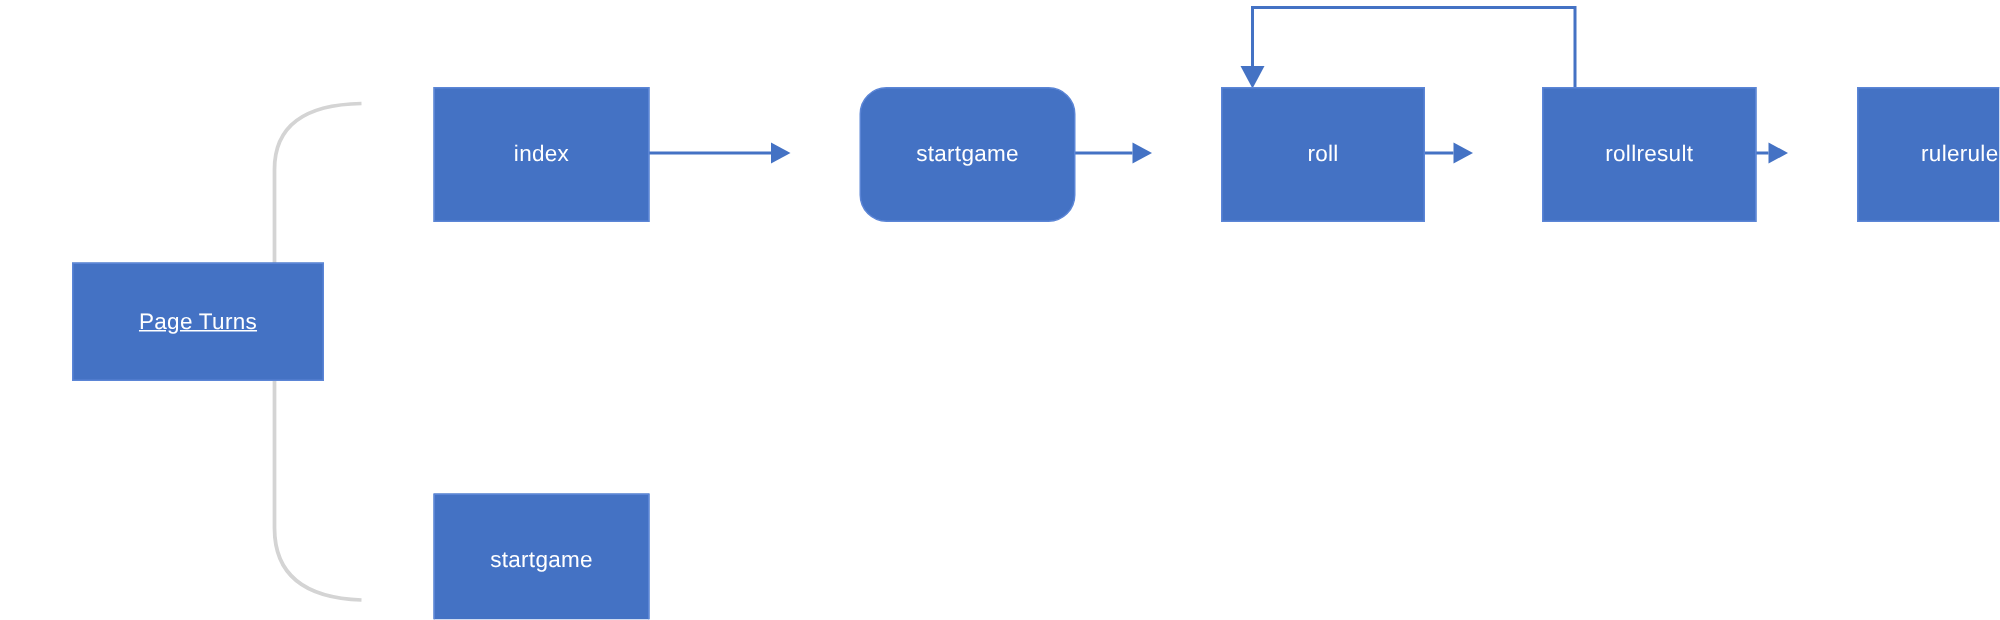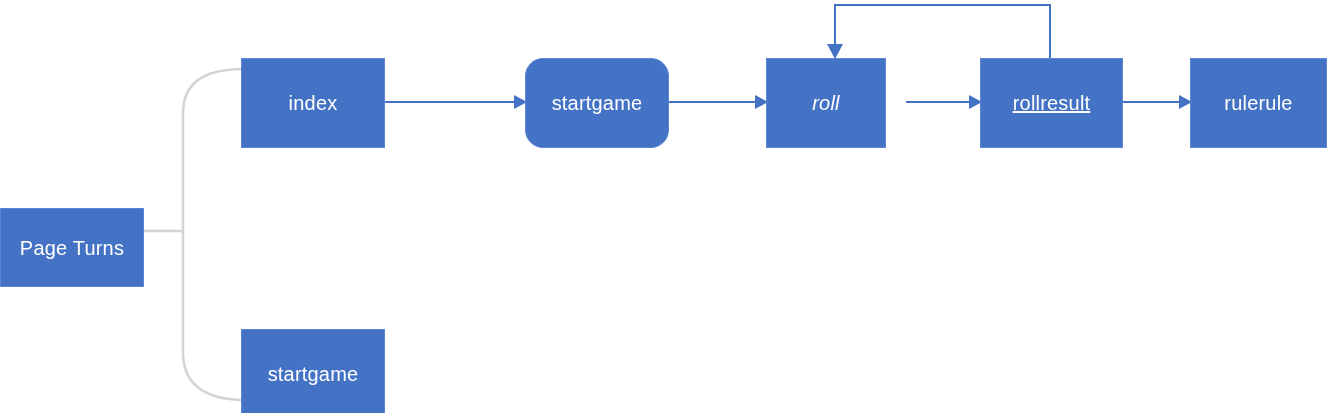--- a/index.html
+++ b/index.html
@@ -17,26 +17,27 @@
   }
   .node {
     position: absolute;
     background: #4472C4;
     border: 1px solid #5B85D6;
     box-sizing: border-box;
     display: flex;
     align-items: center;
     justify-content: center;
     color: #ffffff;
-    font-size: 20px;
+    font-size: 15px;
     font-weight: 400;
     letter-spacing: 0.2px;
     line-height: 1.2;
     text-align: left;
     user-select: none;
+    margin-left: 48px;
   }
   .node-label {
     pointer-events: none;
   }
   svg.edges {
     position: absolute;
     left: 0;
     top: 0;
     width: 1333px;
     height: 413px;
@@ -93,41 +94,41 @@
       <path class="flow" d="M 1123,102 L 1179,102"></path>
       <path class="flow-head" d="M 1179,95 L 1192,102 L 1179,109 Z"></path>
     </g>
 
     <g>
       <path class="flow" d="M 1050,58 L 1050,5 L 835,5 L 835,44"></path>
       <path class="flow-head" d="M 827,44 L 843,44 L 835,59 Z"></path>
     </g>
   </svg>
 
-  <div class="node" style="left:0px; top:208px; width:144px; height:79px;">
+  <div class="node" style="left:0px; top:175px; width:168px; height:79px;text-decoration:underline;">
     <span class="node-label">Page Turns</span>
   </div>
 
   <div class="node" style="left:241px; top:58px; width:144px; height:90px;">
     <span class="node-label">index</span>
   </div>
 
   <div class="node" style="left:241px; top:329px; width:144px; height:90px;">
     <span class="node-label">startgame</span>
   </div>
 
   <div class="node" style="left:525px; top:58px; width:144px; height:90px;border-radius:18px;">
     <span class="node-label">startgame</span>
   </div>
 
-  <div class="node" style="left:766px; top:58px; width:120px; height:90px;font-style:italic;">
+  <div class="node" style="left:766px; top:58px; width:136px; height:90px;">
     <span class="node-label">roll</span>
   </div>
 
-  <div class="node" style="left:980px; top:58px; width:143px; height:90px;text-decoration:underline;">
+  <div class="node" style="left:980px; top:58px; width:143px; height:90px;">
     <span class="node-label">rollresult</span>
   </div>
 
   <div class="node" style="left:1190px; top:58px; width:137px; height:90px;">
     <span class="node-label">rulerule</span>
   </div>
 
 </div>
 
 </body></html>

